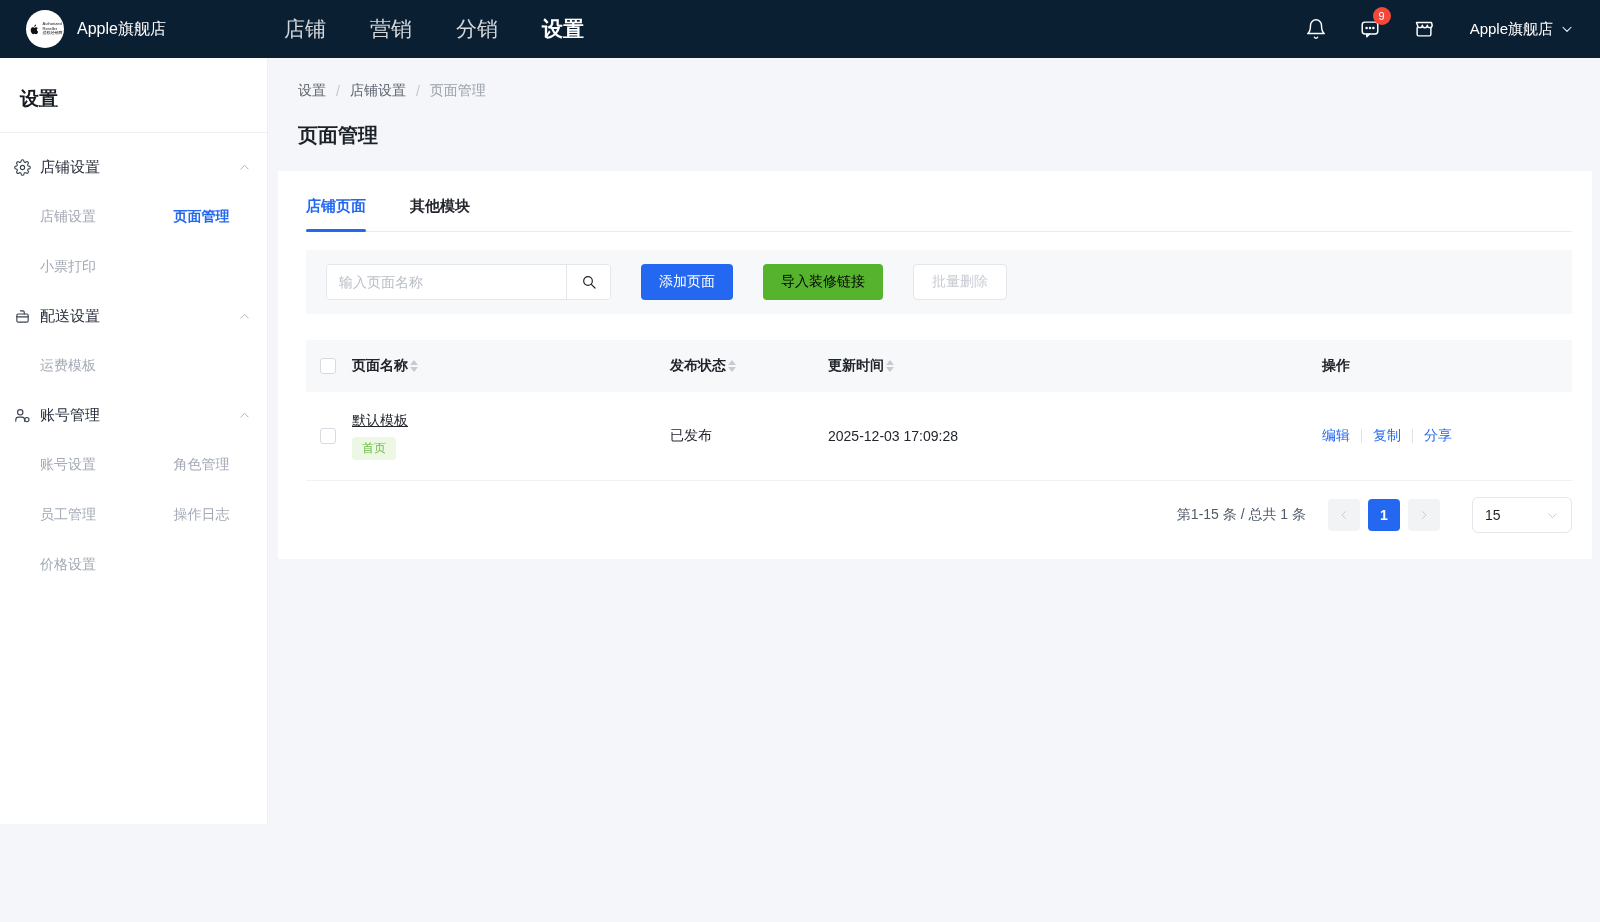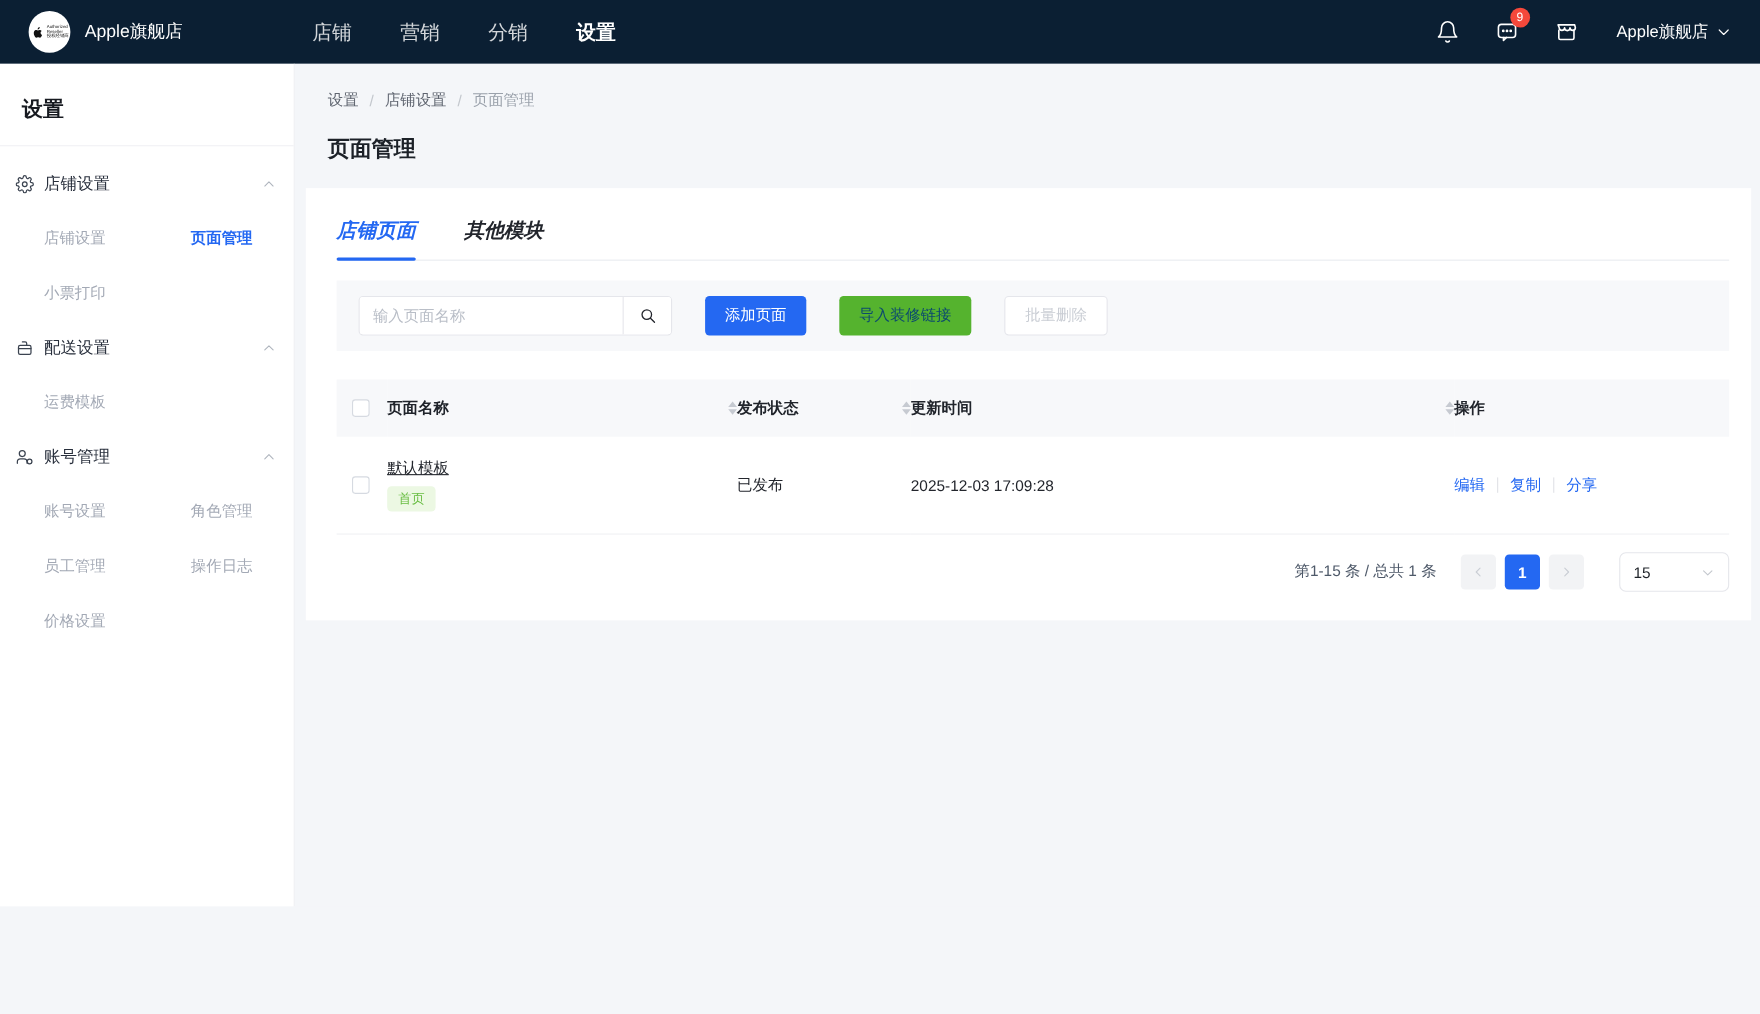--- a/index.html
+++ b/index.html
@@ -9,21 +9,21 @@
 
   
   .navbar { height:58px; flex:0 0 58px; background:#0b1f33; display:flex; align-items:center; padding:0 26px; }
   .brand { display:flex; align-items:center; gap:13px; }
   .logo-circle { width:38px; height:38px; border-radius:50%; background:#fff; display:flex; align-items:center; justify-content:center; gap:2px; overflow:hidden; }
   .logo-circle svg { width:13px; height:15px; flex:0 0 auto; }
   .logo-txt { display:flex; flex-direction:column; line-height:1.1; }
   .logo-txt span { font-size:4px; color:#111; white-space:nowrap; }
   .brand-name { color:#fff; font-size:16px; }
   .nav-items { display:flex; gap:44px; margin-left:118px; }
-  .nav-item { color:rgba(255,255,255,.82); font-size:18px; cursor:pointer;font-family:Liberation Serif, serif; }
+  .nav-item { color:rgba(255,255,255,.82); font-size:21px; cursor:pointer;font-family:Liberation Serif, serif; }
   .nav-item.active { color:#fff; font-weight:bold; }
   .nav-right { margin-left:auto; display:flex; align-items:center; gap:26px; }
   .icon-btn { position:relative; width:28px; height:28px; display:flex; align-items:center; justify-content:center; cursor:pointer; }
   .icon-btn svg { width:22px; height:22px; stroke:#fff; fill:none; stroke-width:1.6; stroke-linecap:round; stroke-linejoin:round; }
   .nav-badge { position:absolute; top:-8px; right:-7px; min-width:18px; height:18px; border-radius:9px; background:#f5483b; color:#fff; font-size:11px; display:flex; align-items:center; justify-content:center; padding:0 4px; }
   .account { display:flex; align-items:center; gap:7px; color:#fff; font-size:15px; cursor:pointer; margin-left:6px; }
   .account svg { width:14px; height:14px; stroke:#fff; fill:none; stroke-width:1.8; stroke-linecap:round; stroke-linejoin:round; }
 
   
   .layout { flex:1; display:flex; min-height:0; }
@@ -48,50 +48,50 @@
   .breadcrumb { display:flex; align-items:center; gap:10px; font-size:14px; }
   .crumb { color:#5f6570; cursor:pointer; }
   .crumb-sep { color:#c3c7cd; }
   .crumb.current { color:#9aa1ab; cursor:default; }
   .page-title { margin-top:22px; font-size:20px; font-weight:bold; color:#1c2128; }
 
   .card { margin:22px 8px 0 10px; background:#fff; padding:26px 20px 26px 28px; }
 
   
   .tabs { display:flex; gap:44px; border-bottom:1px solid #e9ebef; }
-  .tab { font-size:18px; font-weight:bold; color:#23262d; padding-bottom:15px; cursor:pointer; position:relative;font-style:italic; }
+  .tab { font-size:15px; font-weight:bold; color:#23262d; padding-bottom:15px; cursor:pointer; position:relative; }
   .tab.active { color:#2468f2; }
   .tab.active::after { content:""; position:absolute; left:0; right:0; bottom:-1px; height:3px; background:#2468f2; border-radius:2px; }
 
   
   .toolbar { margin-top:18px; background:#f7f8fa; padding:14px 20px; display:flex; align-items:center; gap:30px; }
   .search-group { display:flex; width:285px; height:36px; background:#fff; border:1px solid #e5e6eb; border-radius:4px; overflow:hidden; }
   .search-input { flex:1; border:none; outline:none; padding:0 12px; font-size:14px; color:#1f2329; font-family:inherit; }
   .search-input::placeholder { color:#b9bec7; }
   .search-btn { width:44px; border:none; border-left:1px solid #e5e6eb; background:#fff; display:flex; align-items:center; justify-content:center; cursor:pointer; }
   .search-btn svg { width:16px; height:16px; stroke:#23262d; fill:none; stroke-width:1.8; stroke-linecap:round; }
   .btn { height:36px; padding:0 18px; border-radius:4px; font-size:14px; border:none; cursor:pointer; font-family:inherit; }
   .btn-primary { background:#2468f2; color:#fff; }
-  .btn-success { background:#55b32e; color:#0c4a6e; }
+  .btn-success { background:#55b32e; color:#000000; }
   .btn-disabled { background:#fff; border:1px solid #e5e6eb; color:#c9cdd4; cursor:not-allowed; }
 
   
   table { width:100%; border-collapse:collapse; margin-top:26px; }
   thead tr { background:#f7f8fa; }
   th { height:52px; text-align:left; font-size:14px; font-weight:bold; color:#20242b; }
   td { font-size:14px; color:#23262d; }
   tbody tr { border-bottom:1px solid #f0f1f4; }
   tbody td { padding:20px 0; }
   .col-check { width:46px; padding-left:14px; }
   .col-name { width:318px; }
   .col-status { width:158px; }
   .col-time { width:auto; }
   .col-action { width:250px; }
   .cb { width:16px; height:16px; accent-color:#2468f2; border:1px solid #d6dae1; appearance:none; background:#fff; border-radius:3px; cursor:pointer; display:block; }
-  .th-inner { display:flex; align-items:center; gap:2px;justify-content:space-between; }
+  .th-inner { display:flex; align-items:center; gap:2px; }
   .sorter { display:flex; flex-direction:column; gap:2px; }
   .sorter i { width:0; height:0; border-left:4px solid transparent; border-right:4px solid transparent; display:block; }
   .sorter .up { border-bottom:5px solid #c6cad1; }
   .sorter .down { border-top:5px solid #c6cad1; }
   .name-cell { display:flex; flex-direction:column; gap:7px; align-items:flex-start; }
   .row-name { color:#23262d;text-decoration:underline; }
   .badge { background:#ecf8e3; color:#69bd43; font-size:12px; padding:3px 10px; border-radius:4px; }
   .actions { display:flex; align-items:center; }
   .action-link { color:#2468f2; cursor:pointer; }
   .action-sep { width:1px; height:14px; background:#e0e2e6; margin:0 11px; }

